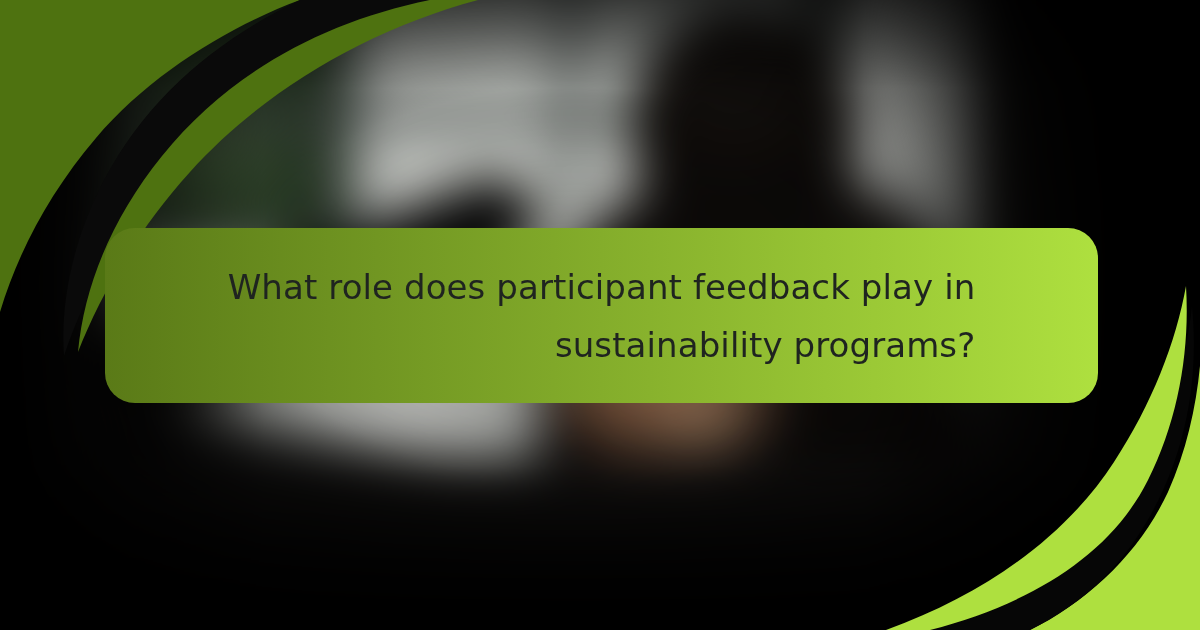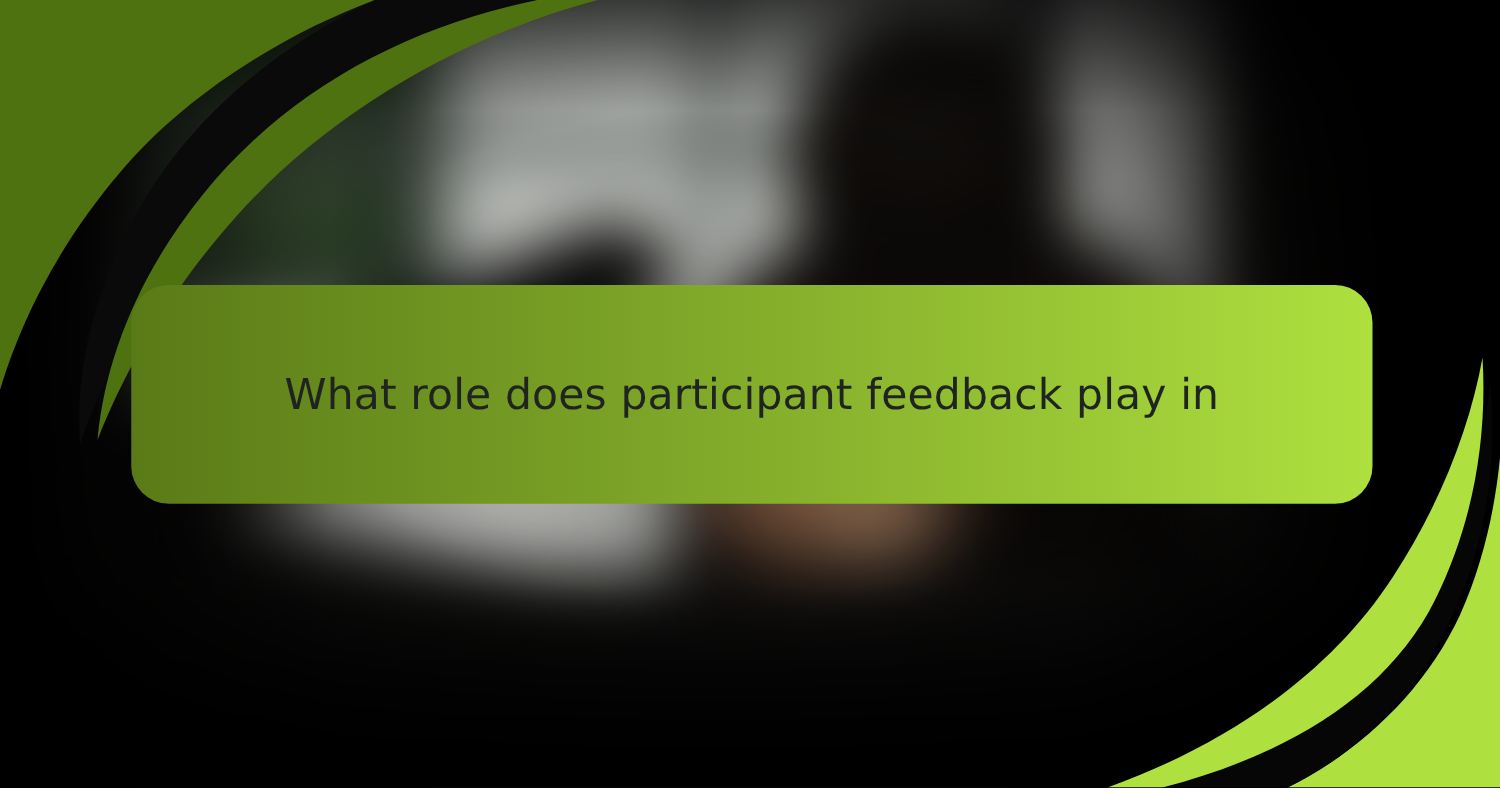--- a/index.html
+++ b/index.html
@@ -263,16 +263,17 @@
       <path fill="#060606" d="M1030,630 L930,630 C1020,596 1092,540 1136,470 C1168,418 1186,362 1192,306 C1198,366 1190,430 1164,488 C1134,556 1088,602 1030,630 Z"></path>
 
       <path fill="#aee03f" d="M930,630 L886,630 C986,594 1066,536 1114,462 C1152,404 1176,342 1186,286 C1190,352 1178,420 1148,480 C1110,556 1030,604 930,630 Z"></path>
     </g>
   </svg>
 
   <div class="card" id="question-card" style="background: linear-gradient(90deg, rgb(90, 122, 23) 0%, rgb(174, 224, 63) 100%); color: rgb(31, 36, 32); border-radius: 30px;">
     <div class="card-text">
       <span>What role does participant feedback play in</span>
       <br>
+      <span>sustainability programs?</span>
     </div>
   </div>
 
 </div>
 
 </body></html>

